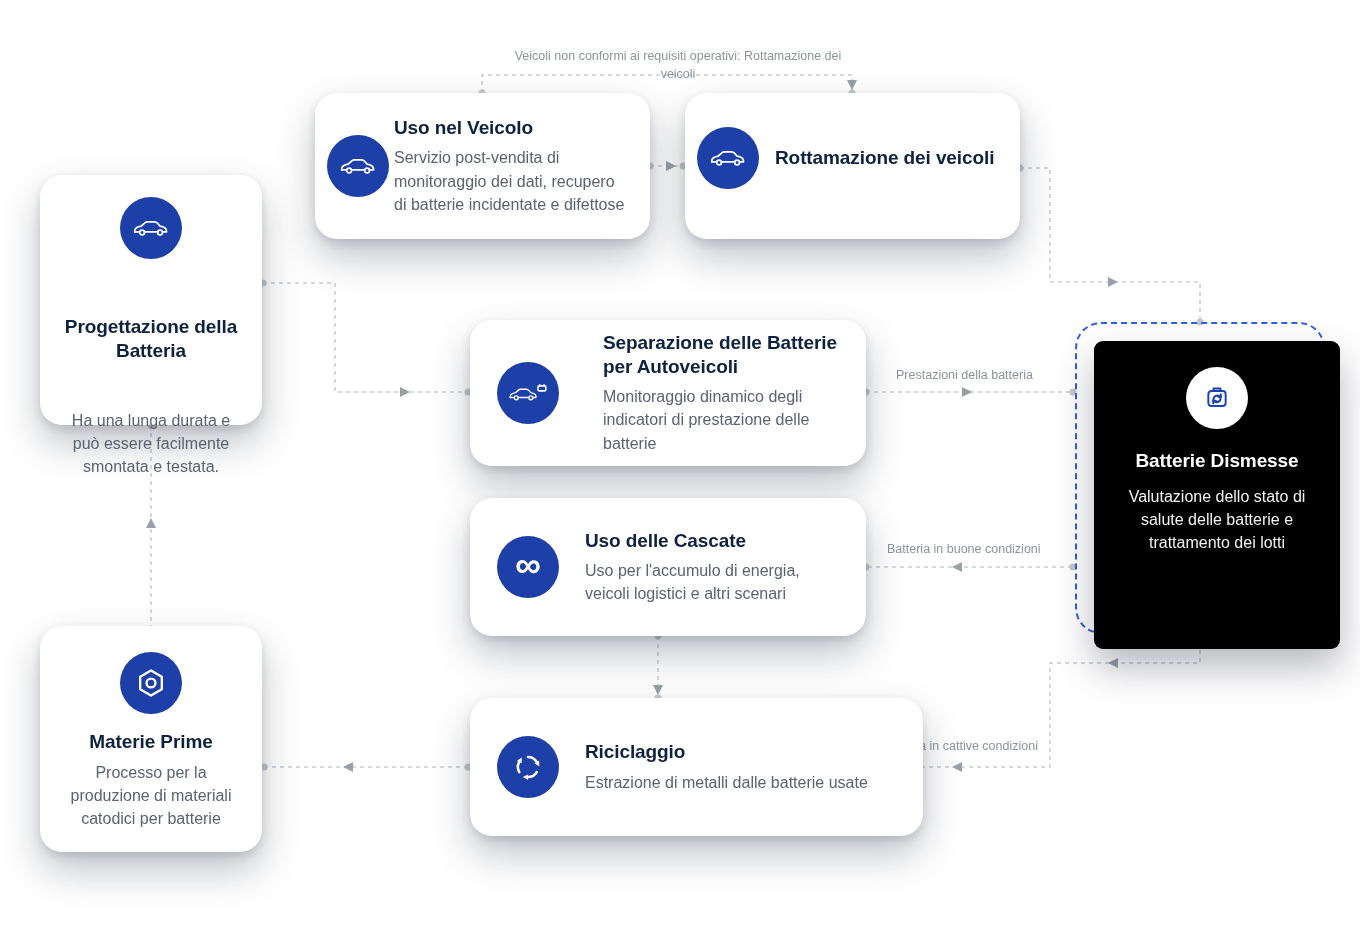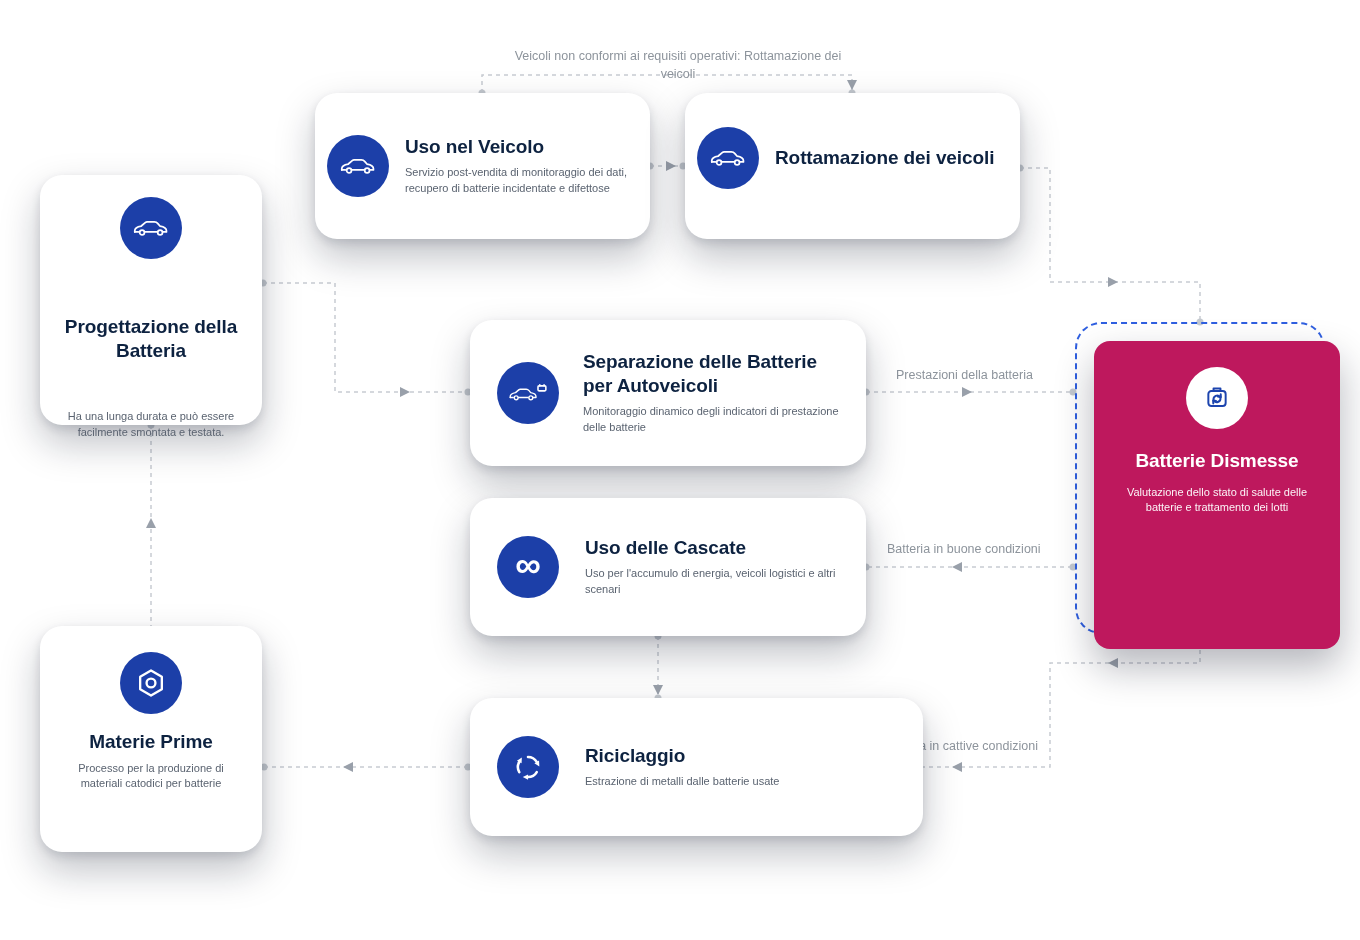--- a/index.html
+++ b/index.html
@@ -25,39 +25,39 @@
 
   .icon-circle {
     width: 62px; height: 62px; border-radius: 50%;
     background: #1c3fa8;
     display: flex; align-items: center; justify-content: center;
     flex: 0 0 62px;
   }
   .icon-circle.white { background: #ffffff; }
 
   .title { font-size: 19px; font-weight: 700; color: #0d2240; line-height: 1.24; letter-spacing: -0.1px; }
-  .body  { font-size: 11px; color: #5a6370; line-height: 1.45; margin-top: 7px; }
+  .body  { font-size: 16px; color: #5a6370; line-height: 1.45; margin-top: 7px; }
 
   #node-progettazione { left: 40px;  top: 175px; width: 222px; height: 250px; padding: 22px 18px; gap: 40px; }
-  #node-uso           { left: 315px; top: 93px;  width: 335px; height: 146px; padding: 0 20px 0 12px; gap: 16px; }
+  #node-uso           { left: 315px; top: 93px;  width: 335px; height: 146px; padding: 0 20px 0 12px; gap: 5px; }
   #node-rottamazione  { left: 685px; top: 93px;  width: 335px; height: 146px; padding: 0 20px 16px 12px; gap: 16px; }
-  #node-separazione   { left: 470px; top: 320px; width: 396px; height: 146px; padding: 0 26px 0 27px; gap: 24px; }
+  #node-separazione   { left: 470px; top: 320px; width: 396px; height: 146px; padding: 0 26px 0 27px; gap: 44px; }
   #node-cascate       { left: 470px; top: 498px; width: 396px; height: 138px; padding: 0 26px 0 27px; gap: 26px; }
   #node-riciclaggio   { left: 470px; top: 698px; width: 453px; height: 138px; padding: 0 26px 0 27px; gap: 26px; }
   #node-materie       { left: 40px;  top: 626px; width: 222px; height: 226px; padding: 26px 18px; }
 
   #node-progettazione .title, #node-materie .title { margin-top: 16px; }
 
   #frame-batterie {
     position: absolute; left: 1075px; top: 322px; width: 250px; height: 312px;
     border: 2px dashed #2f5fe0; border-radius: 26px; padding: 17px;
   }
   #node-batterie {
     width: 100%; height: 100%;
-    background: #be185d; border-radius: 16px;
+    background: #000000; border-radius: 9px;
     display: flex; flex-direction: column; align-items: center; text-align: center;
     padding: 26px 16px;
     box-shadow: 0 18px 38px rgba(12, 18, 38, 0.30);
   }
   #node-batterie .title { color: #ffffff; margin-top: 20px; }
   #node-batterie .body  { color: rgba(255,255,255,0.95); margin-top: 12px; }
 
   .edge-label {
     position: absolute;
     font-size: 12.5px; color: #8d949c; line-height: 1.45;

